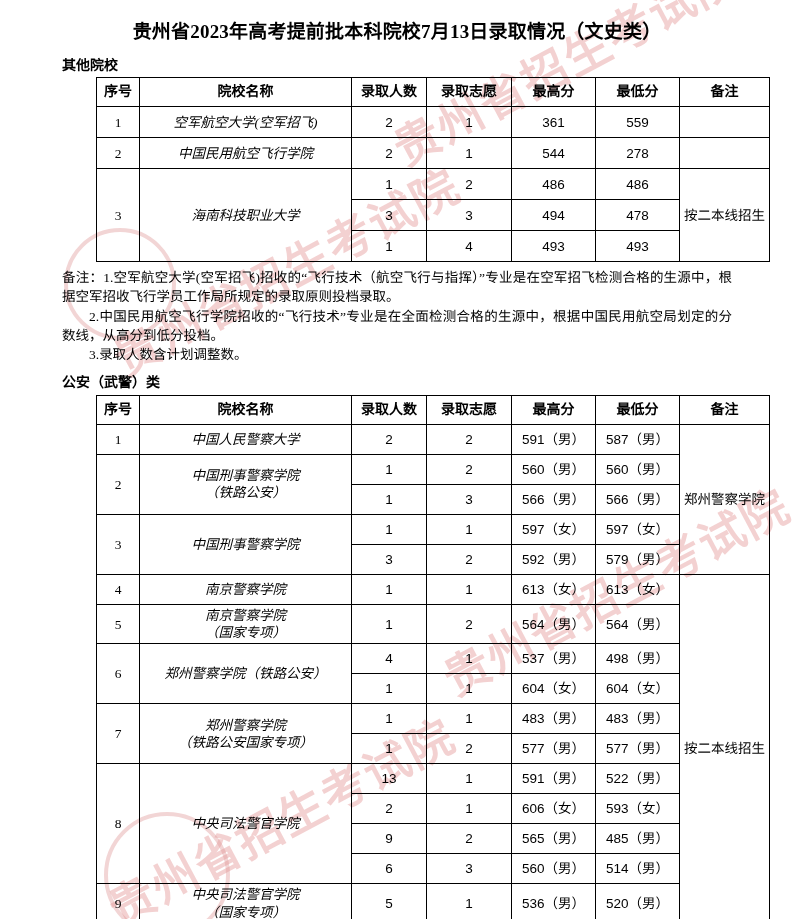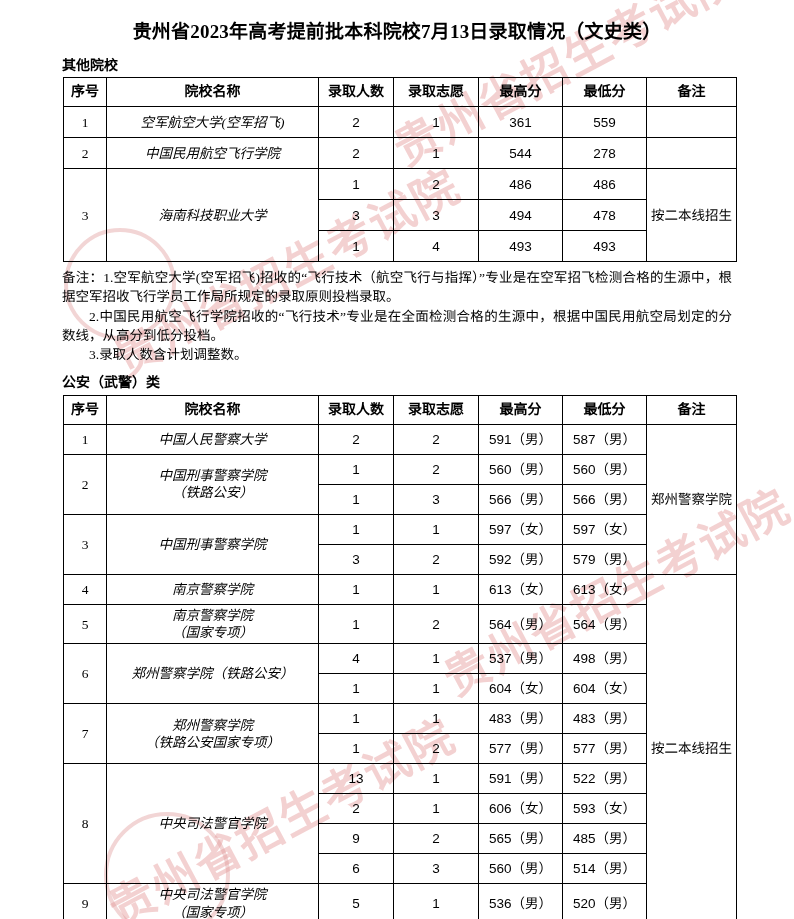--- a/index.html
+++ b/index.html
@@ -63,21 +63,21 @@
     font-size: 14px;
     font-weight: 700;
     margin: 11px 0 3px 62px;
     line-height: 1.2;
     font-family: Liberation Serif, serif;
   }
 
   table.rtab {
     border-collapse: collapse;
     table-layout: fixed;
-    margin-left: 63px;
+    margin-left: 96px;
     width: 673px;
     background: transparent;
   }
   table.rtab th,
   table.rtab td {
     border: 1.6px solid #000000;
     text-align: center;
     vertical-align: middle;
     font-size: 13.5px;
     padding: 2px 1px;

